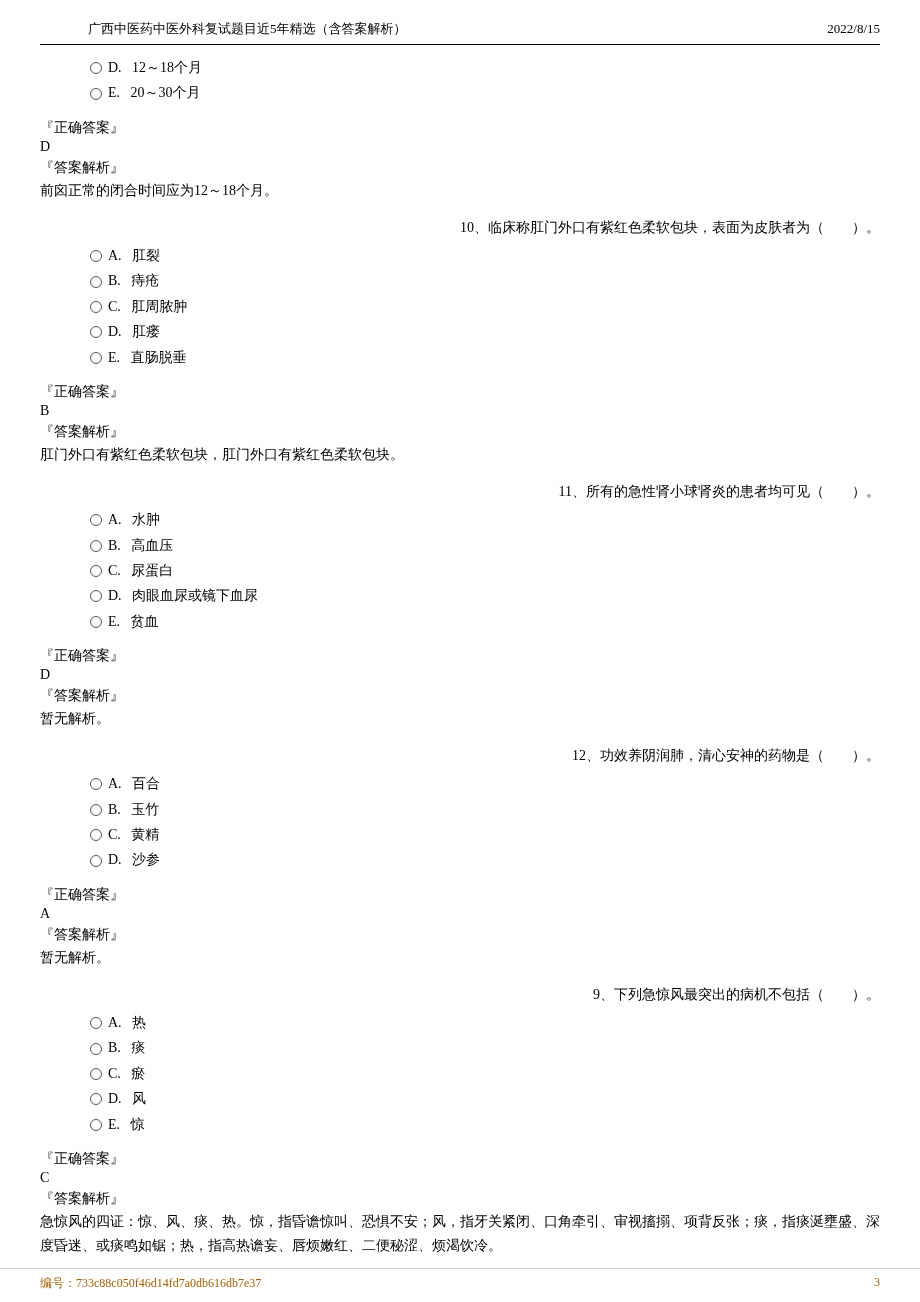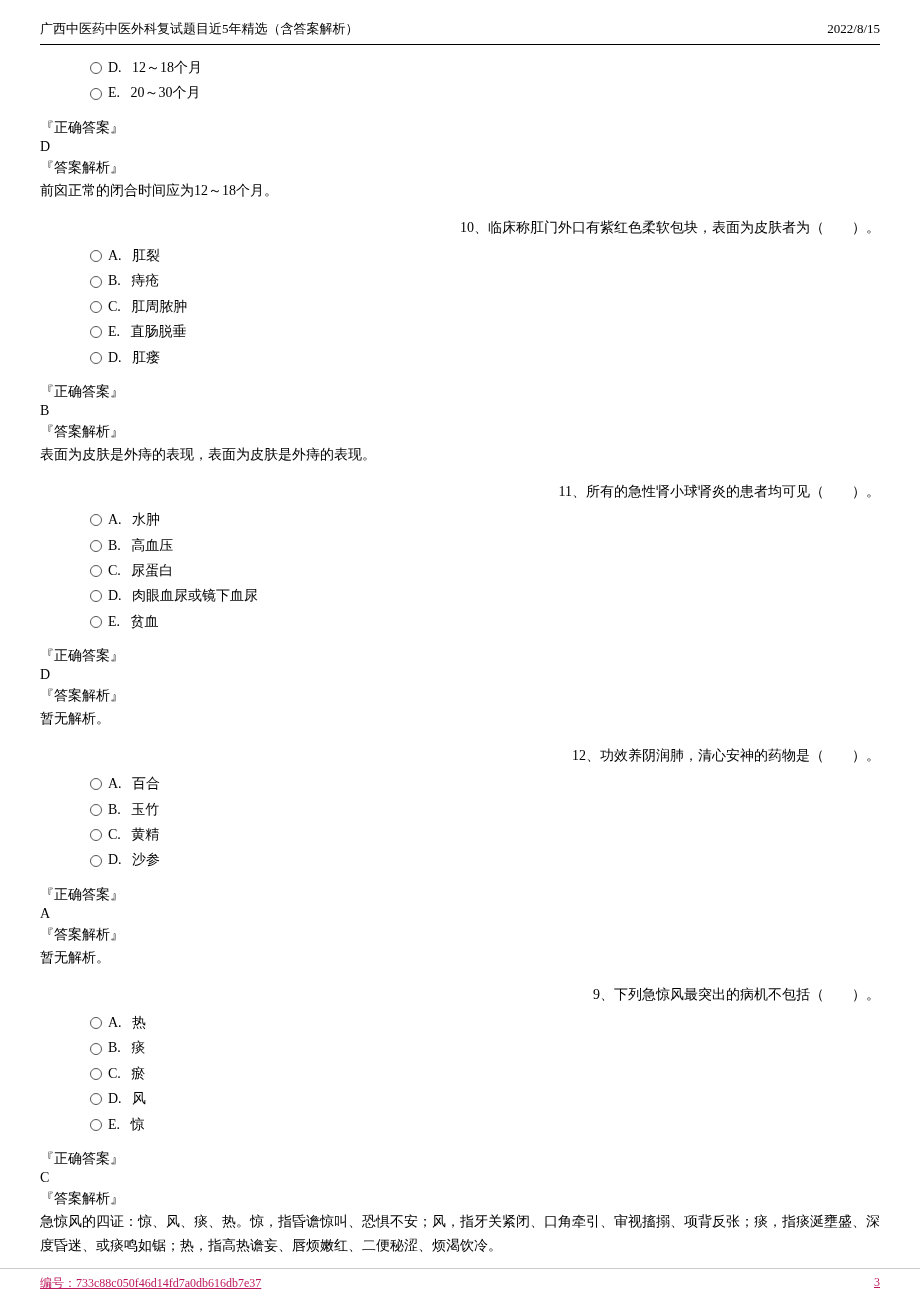--- a/index.html
+++ b/index.html
@@ -18,20 +18,21 @@
     .header {
       display: flex;
       justify-content: space-between;
       align-items: center;
       border-bottom: 1px solid #000;
       padding-bottom: 6px;
       margin-bottom: 12px;
     }
     .header-title {
       font-size: 13px;
+      margin-left: 48px;
     }
     .header-date {
       font-size: 13px;
     }
     .question-block {
       margin-bottom: 14px;
       text-align: right;
     }
     .question-text {
       margin-bottom: 6px;
@@ -75,25 +76,24 @@
     }
     .footer {
       position: fixed;
       bottom: 10px;
       left: 0;
       right: 0;
       display: flex;
       justify-content: space-between;
       padding: 0 40px;
       font-size: 12px;
-      color: #be185d;
+      color: #a16207;
       border-top: 1px solid #ccc;
       padding-top: 6px;
       background: #fff;
-      text-decoration: underline;
     }
   </style>
 </head>
 <body>
 
 <div class="page-container">
 
   <div class="header">
     <span class="header-title">广西中医药中医外科复试题目近5年精选（含答案解析）</span>
     <span class="header-date">2022/8/15</span>
@@ -126,33 +126,33 @@
     <div class="option">
       <span class="radio-circle"></span>
       <span>B.&nbsp;&nbsp;&nbsp;痔疮</span>
     </div>
     <div class="option">
       <span class="radio-circle"></span>
       <span>C.&nbsp;&nbsp;&nbsp;肛周脓肿</span>
     </div>
     <div class="option">
       <span class="radio-circle"></span>
+      <span>D.&nbsp;&nbsp;&nbsp;肛瘘</span>
+    </div>
+    <div class="option">
+      <span class="radio-circle"></span>
       <span>E.&nbsp;&nbsp;&nbsp;直肠脱垂</span>
     </div>
-    <div class="option">
-      <span class="radio-circle"></span>
-      <span>D.&nbsp;&nbsp;&nbsp;肛瘘</span>
-    </div>
   </div>
 
   <div class="answer-section">
     <div class="answer-label">『正确答案』</div>
     <div class="answer-value">B</div>
     <div class="analysis-label">『答案解析』</div>
-    <div class="analysis-text">表面为皮肤是外痔的表现，表面为皮肤是外痔的表现。</div>
+    <div class="analysis-text">肛门外口有紫红色柔软包块，肛门外口有紫红色柔软包块。</div>
   </div>
 
   <div class="question-block">
     <div class="question-text">11、所有的急性肾小球肾炎的患者均可见（　　）。</div>
     <div class="option">
       <span class="radio-circle"></span>
       <span>A.&nbsp;&nbsp;&nbsp;水肿</span>
     </div>
     <div class="option">
       <span class="radio-circle"></span>

